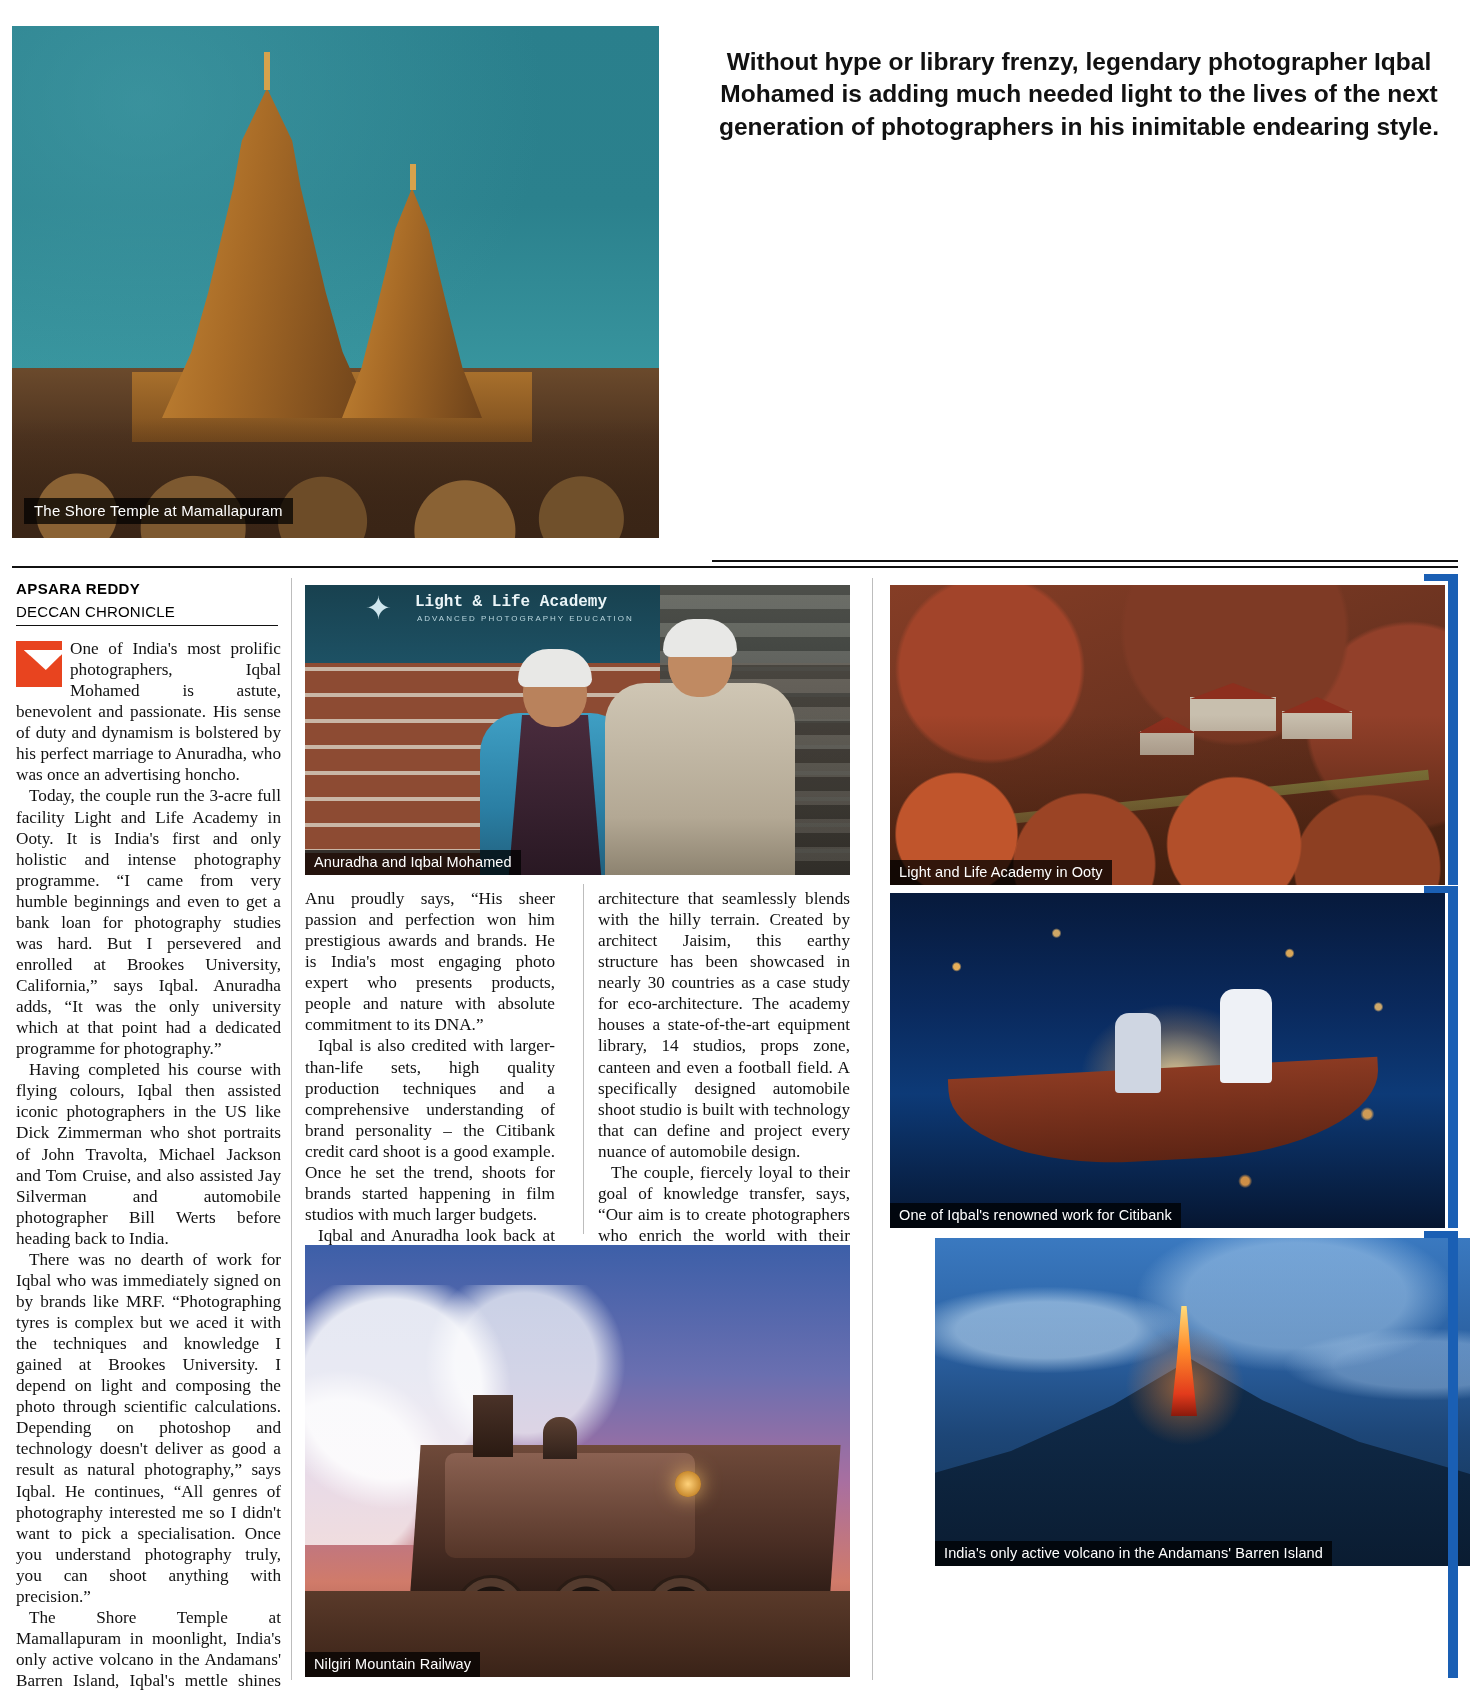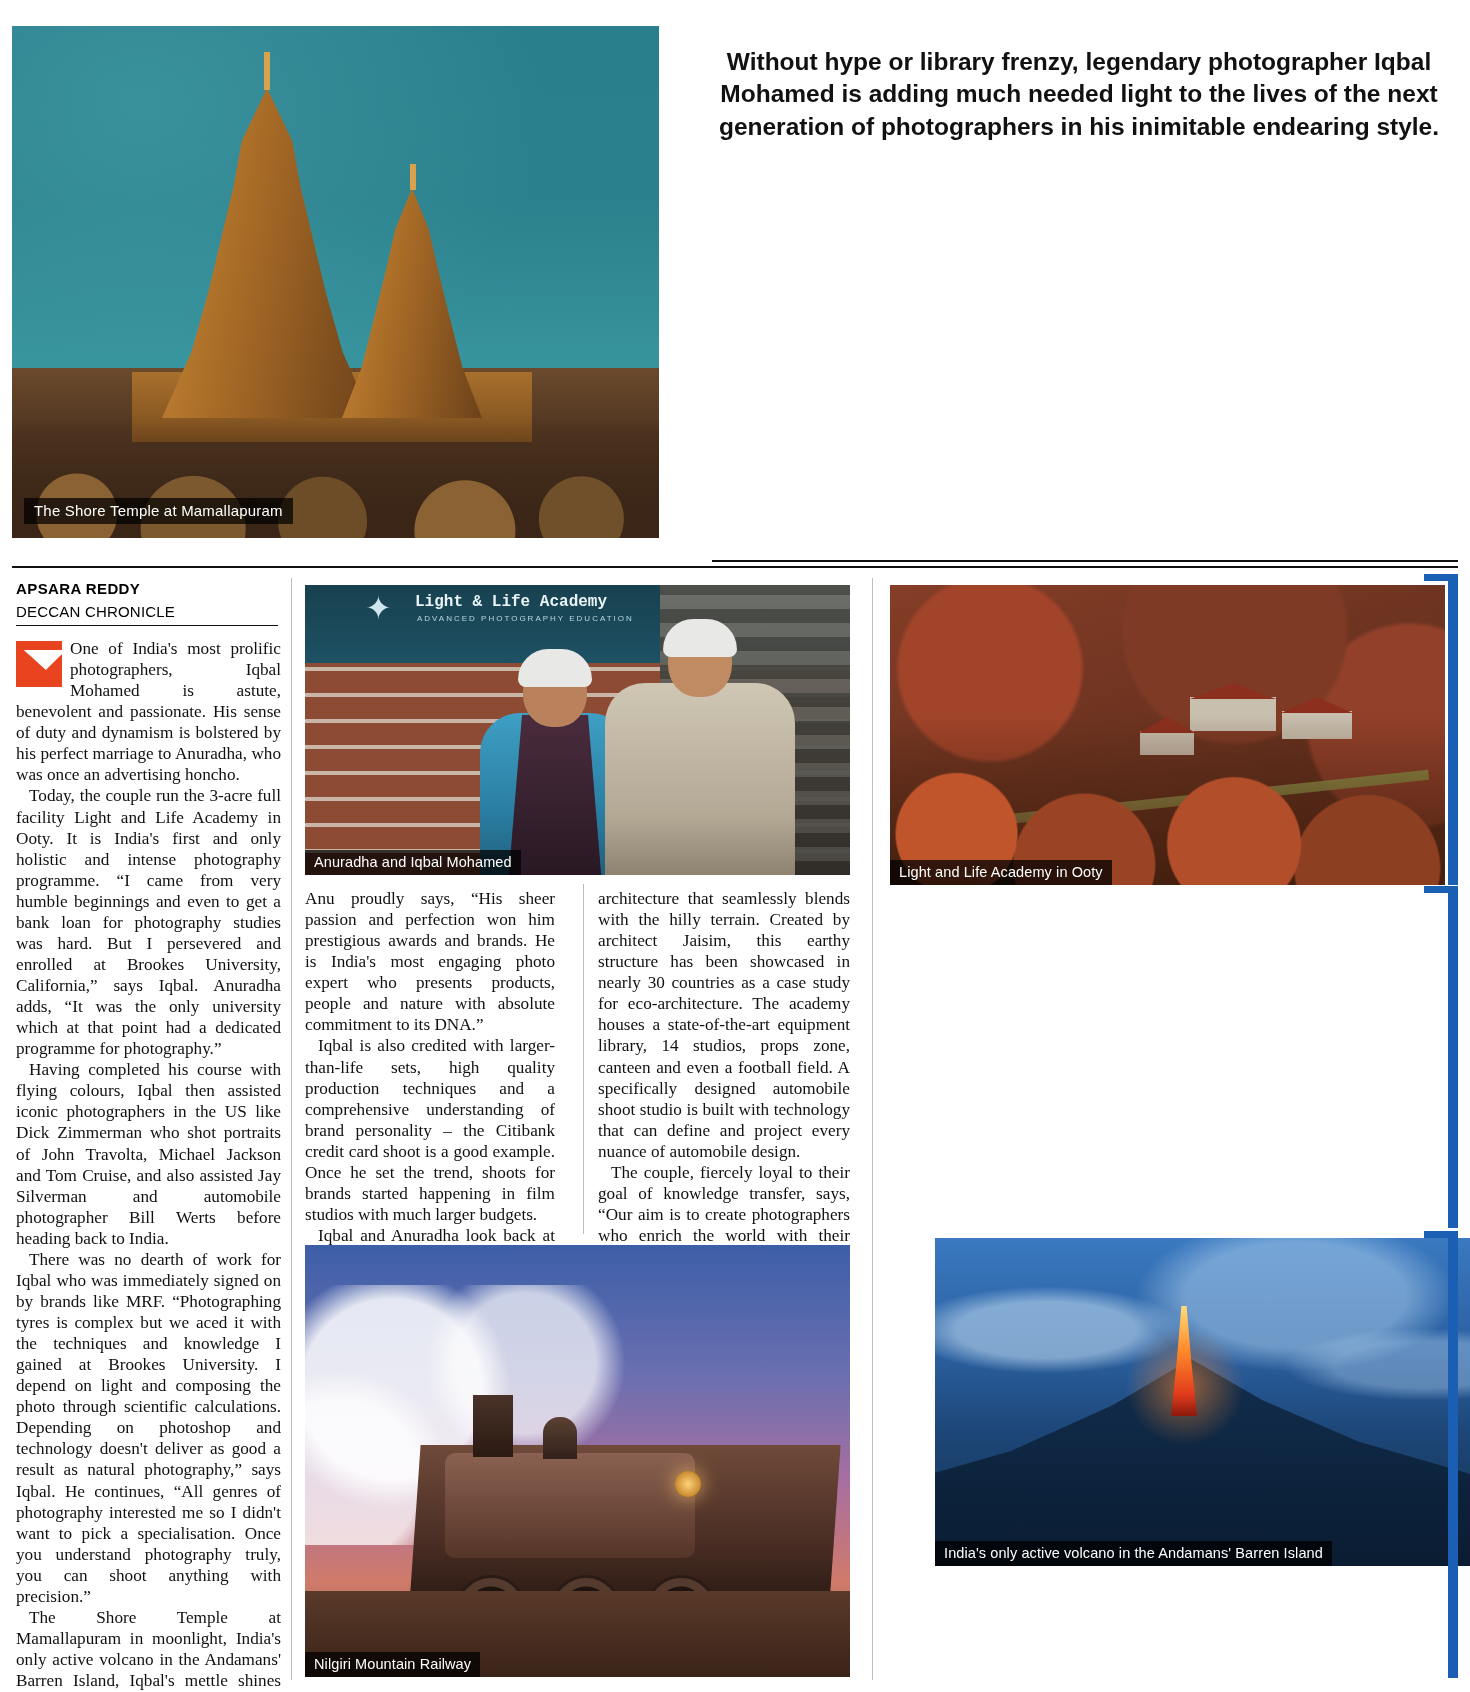--- a/index.html
+++ b/index.html
@@ -501,20 +501,29 @@
     <div class="ooty-sky"></div>
     <div class="ooty-hill"></div>
     <div class="ooty-bldg ooty-b1"></div>
     <div class="ooty-bldg ooty-b2"></div>
     <div class="ooty-bldg ooty-b3"></div>
     <div class="ooty-path"></div>
     <div class="ooty-foliage"></div>
     <div class="cap">Light and Life Academy in Ooty</div>
   </div>
 
+  <div class="photo p-boat">
+    <div class="boat-bg"></div>
+    <div class="boat-stars"></div>
+    <div class="boat-glow"></div>
+    <div class="boat-hull"></div>
+    <div class="boat-fig bf1"></div>
+    <div class="boat-fig bf2"></div>
+    <div class="cap">One of Iqbal's renowned work for Citibank</div>
+  </div>
 
   <div class="photo p-train">
     <div class="tr-sky"></div>
     <div class="tr-steam"></div>
     <div class="tr-body"></div>
     <div class="tr-boiler"></div>
     <div class="tr-stack"></div>
     <div class="tr-dome"></div>
     <div class="tr-light"></div>
     <div class="tr-wheel w1"></div>

